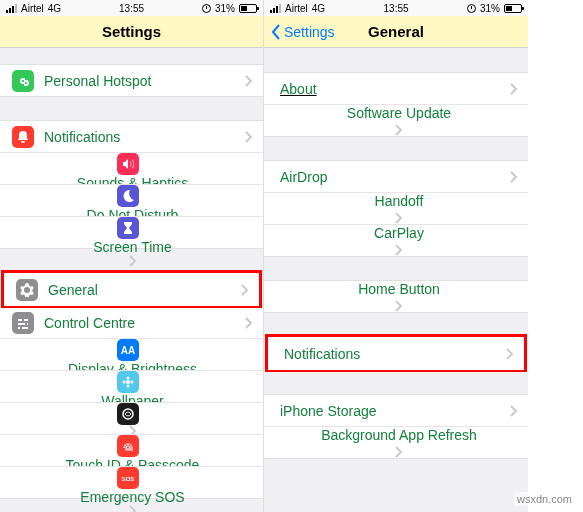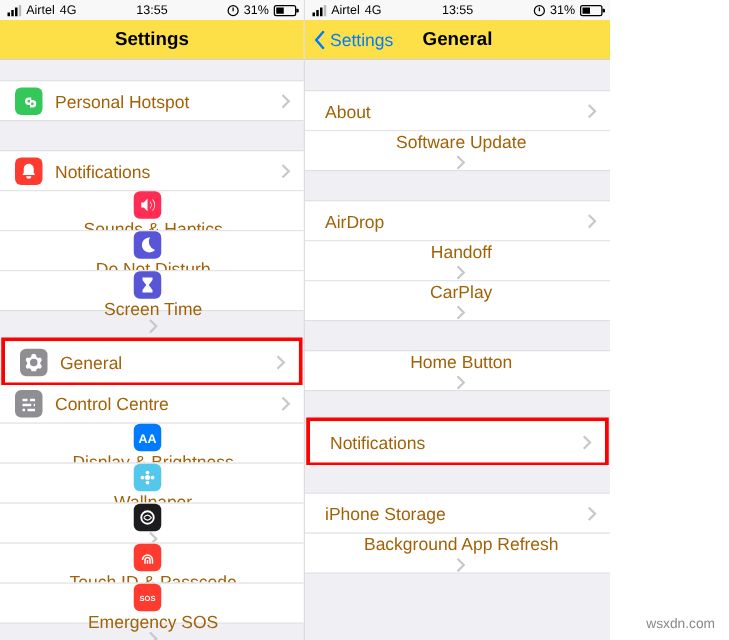--- a/index.html
+++ b/index.html
@@ -11,21 +11,21 @@
   overflow: hidden;
   position: relative;
   font-size: 13px;
 }
 .phones {
   display: flex;
   width: 576px;
   height: 512px;
 }
 .phone {
-  width: 244px;
+  width: 264px;
   display: flex;
   flex-direction: column;
   background: #efeff4;
   border-right: 1px solid #ddd;
 }
 .phone:last-child { border-right: none; }
 
 
 .status {
   height: 16px;
@@ -43,21 +43,21 @@
 .sig i:nth-child(1){height:3px}.sig i:nth-child(2){height:5px}.sig i:nth-child(3){height:7px}.sig i:nth-child(4){height:9px;background:#bbb}
 .alarm { width: 9px; height: 9px; border: 1px solid #000; border-radius:50%; position:relative; }
 .alarm::after { content:""; position:absolute; left:3px; top:1px; width:1px; height:3px; background:#000; }
 .batt { width: 18px; height: 9px; border:1px solid #000; border-radius:2px; position:relative; }
 .batt::after { content:""; position:absolute; right:-3px; top:2px; width:2px; height:3px; background:#000; border-radius:0 1px 1px 0;}
 .batt i { display:block; width:6px; height:5px; background:#000; margin:1px;}
 
 
 .nav {
   height: 32px;
-  background: #fde047;
+  background: #fef9c3;
   border-bottom: 1px solid #d1d1d4;
   display: flex;
   align-items: center;
   justify-content: center;
   position: relative;
 }
 .nav .title { font-weight:600; font-size:15px; }
 .nav .back {
   position:absolute; left:6px; color:#007aff; font-size:14px;
   display:flex; align-items:center; gap:2px;
@@ -76,21 +76,21 @@
   padding-left:12px; padding-right:10px;
   position:relative;
 }
 .row + .row { border-top:1px solid #e5e5e8;flex-direction:column; }
 .row .icon {
   width:22px; height:22px; border-radius:5px; margin-right:10px;
   display:flex; align-items:center; justify-content:center;
   flex-shrink:0;
 }
 .row .icon svg { width:14px; height:14px; fill:#fff; }
-.row .label { flex:1; font-size:14px; color:#a16207; }
+.row .label { flex:1; font-size:14px; color:#15803d; }
 .chev { color:#c7c7cc; }
 .chev svg { width:8px; height:12px; display:block; }
 .hl { border:3px solid #f00; margin:-2px 1px; z-index:5; position:relative; }
 .hl .row, .hl-inner { border:none; }
 
 
 .wm {
   position:absolute; right:8px; bottom:6px;
   font-size:11px; color:#888; background:rgba(255,255,255,.6);
   padding:1px 3px;
@@ -366,21 +366,21 @@
       <span class="back">
         <svg viewBox="0 0 12 16">
             <use href="#backchev"></use>
           </svg>
         <span>Settings</span>
       </span>
       <span class="title">General</span>
     </div>
     <div class="list" id="right-list">
         <div class="sep"></div>
-        <div class="row" style="padding-left: 16px;">
+        <div class="row" style="padding-left: 16px; text-decoration: underline;">
           <span class="label">About</span>
           <span class="chev">
             <svg viewBox="0 0 8 12">
               <use href="#chevron"></use>
             </svg>
           </span>
         </div>
         <div class="row" style="padding-left: 16px;">
           <span class="label">Software Update</span>
           <span class="chev">

